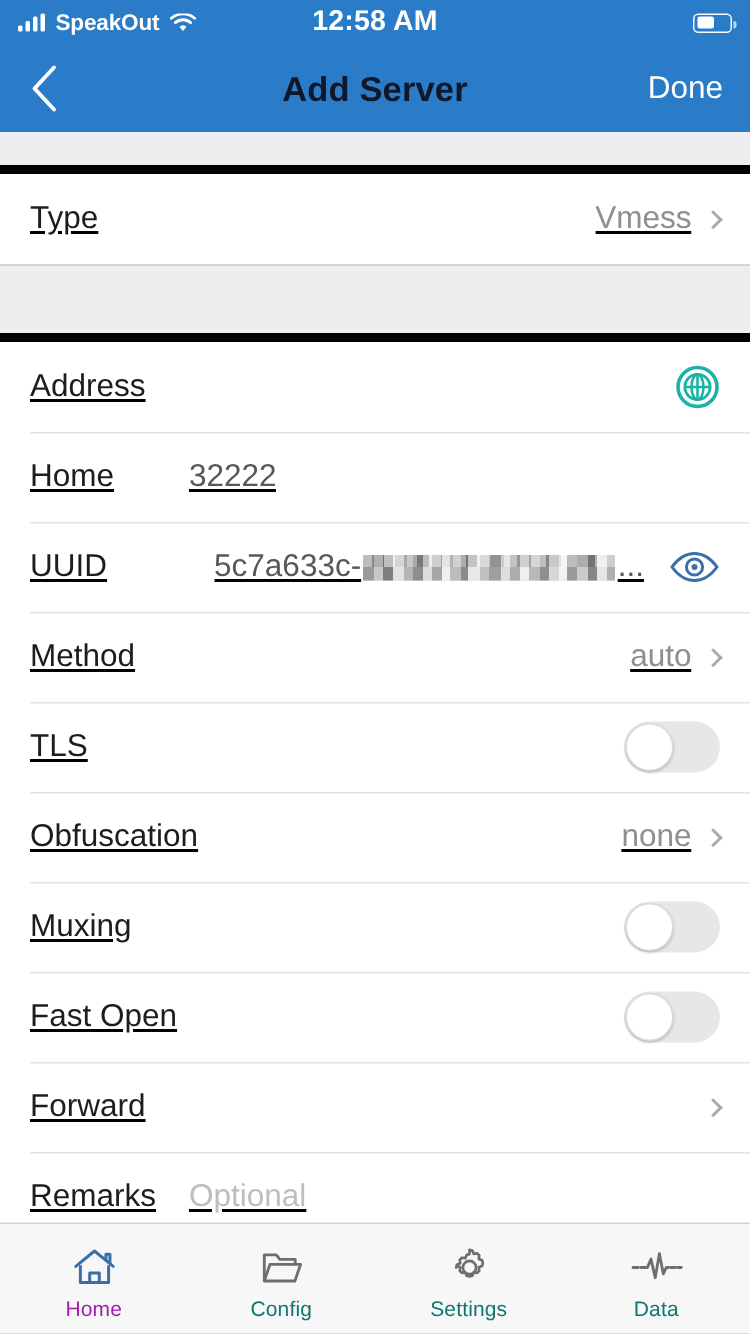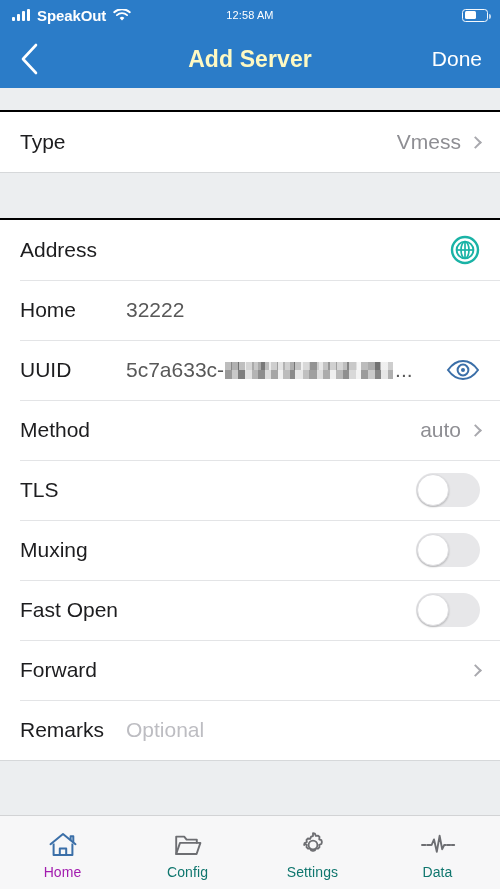--- a/index.html
+++ b/index.html
@@ -28,21 +28,21 @@
     padding: 0 12px;
     flex: 0 0 30px;
     position: relative;
   }
   .sb-left { display: flex; align-items: center; gap: 7px; }
   .sb-center {
     position: absolute; left: 0; right: 0; top: 0; bottom: 0;
     display: flex; align-items: center; justify-content: center;
     pointer-events: none;
   }
-  .sb-time { font-size: 11px; font-weight: normal; letter-spacing: .1px; }
+  .sb-time { font-size: 19px; font-weight: bold; letter-spacing: .1px; }
   .sb-carrier { font-size: 15px; font-weight: bold; letter-spacing: -.1px; }
   .sb-right { margin-left: auto; display: flex; align-items: center; }
 
   .signal { display: flex; align-items: flex-end; gap: 2px; height: 12px; }
   .signal i { display: block; width: 3px; background: #fff; border-radius: 1px; }
   .signal i:nth-child(1) { height: 4px; }
   .signal i:nth-child(2) { height: 7px; }
   .signal i:nth-child(3) { height: 10px; }
   .signal i:nth-child(4) { height: 12px; }
 
@@ -72,21 +72,21 @@
     flex: 0 0 58px;
   }
   .nav-back {
     width: 34px; height: 38px;
     display: flex; align-items: center; justify-content: flex-start;
     cursor: pointer;
   }
   .nav-title {
     position: absolute; left: 0; right: 0;
     text-align: center;
-    color: #fef9c3;
+    color: #0f172a;
     font-size: 23px;
     font-weight: bold;
     pointer-events: none;
     letter-spacing: .1px;
   }
   .nav-done {
     margin-left: auto;
     color: #ffffff;
     font-size: 21px;
     cursor: pointer;
@@ -98,22 +98,23 @@
   .content {
     flex: 1 1 auto;
     background: #eceef0;
     overflow: hidden;
   }
   .gap { height: 22px; background: #eceef0; }
   .gap.tall { height: 45px; }
 
   .group {
     background: #14532d;
-    border-top: 2px solid #000000;
+    border-top: 6px solid #000000;
     border-bottom: 1px solid #d6d8da;
+    text-decoration: underline;
   }
 
   .row {
     height: 60px;
     display: flex;
     align-items: center;
     padding: 0 20px;
     position: relative;
     background: #ffffff;
   }
@@ -169,21 +170,21 @@
     border-radius: 50%;
     box-shadow: 0 1px 2px rgba(0,0,0,.22);
     border: .5px solid #dcdcdf;
   }
 
   
   .globe { margin-left: auto; cursor: pointer; display: flex; flex: 0 0 auto; }
   .eye { margin-left: auto; cursor: pointer; display: flex; flex: 0 0 auto; }
 
   
-  .uuid-wrap { display: flex; align-items: center; overflow: hidden; flex: 1 1 auto; }
+  .uuid-wrap { display: flex; align-items: center; overflow: hidden; flex: 1 1 auto; justify-content: center; }
   .redacted {
     display: inline-block;
     height: 17px;
     width: 168px;
     margin: 0 1px 0 1px;
     vertical-align: middle;
     background-color: #d2d2d2;
     background-image:
       linear-gradient(90deg,
         #9a9a9a 0 7px, #c8c8c8 7px 13px, #7e7e7e 13px 20px, #e2e2e2 20px 27px,
@@ -334,20 +335,25 @@
         <span class="chev"></span>
       </div>
 
       <div class="row">
         <span class="label">TLS</span>
         <span class="toggle">
           <span class="knob"></span>
         </span>
       </div>
 
+      <div class="row">
+        <span class="label">Obfuscation</span>
+        <span class="value muted right">none</span>
+        <span class="chev"></span>
+      </div>
 
       <div class="row">
         <span class="label">Muxing</span>
         <span class="toggle">
           <span class="knob"></span>
         </span>
       </div>
 
       <div class="row">
         <span class="label">Fast Open</span>

